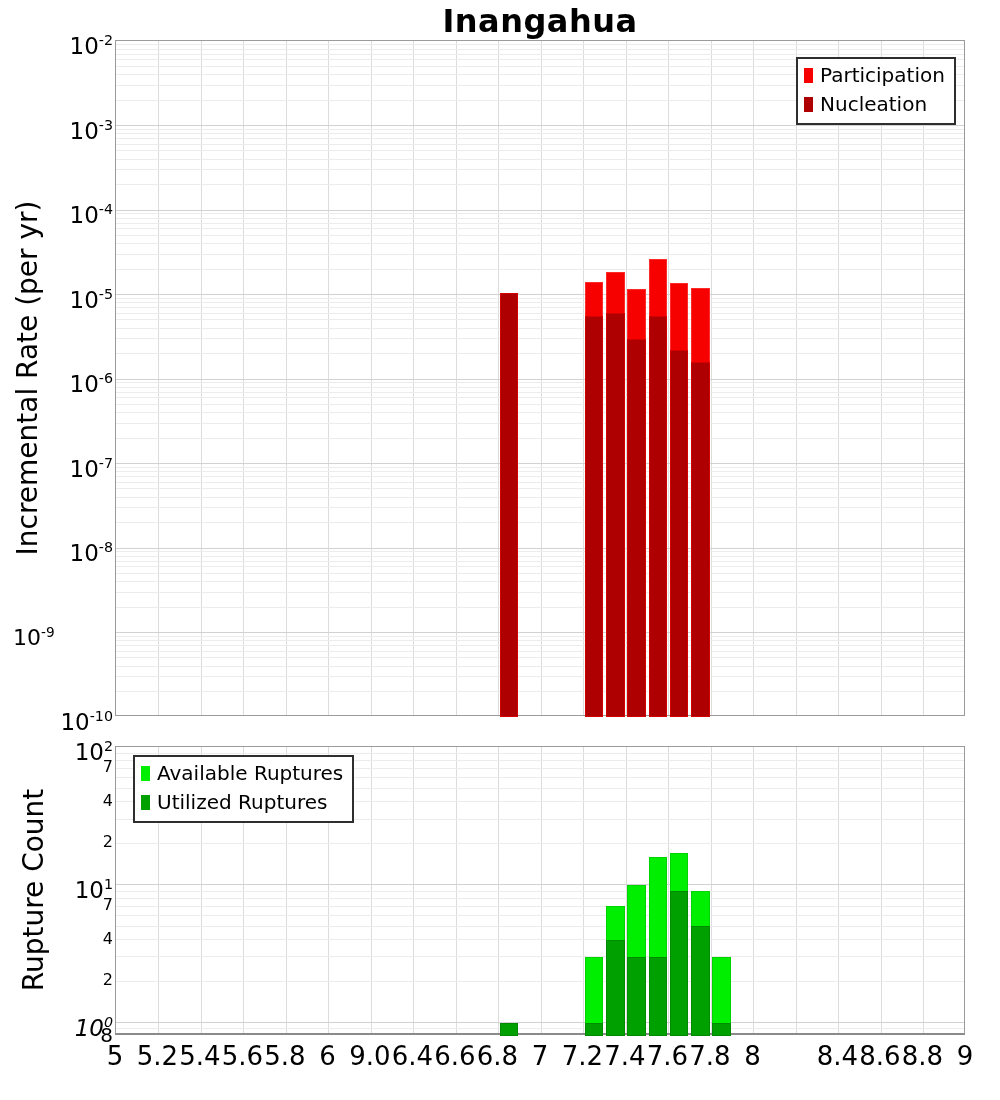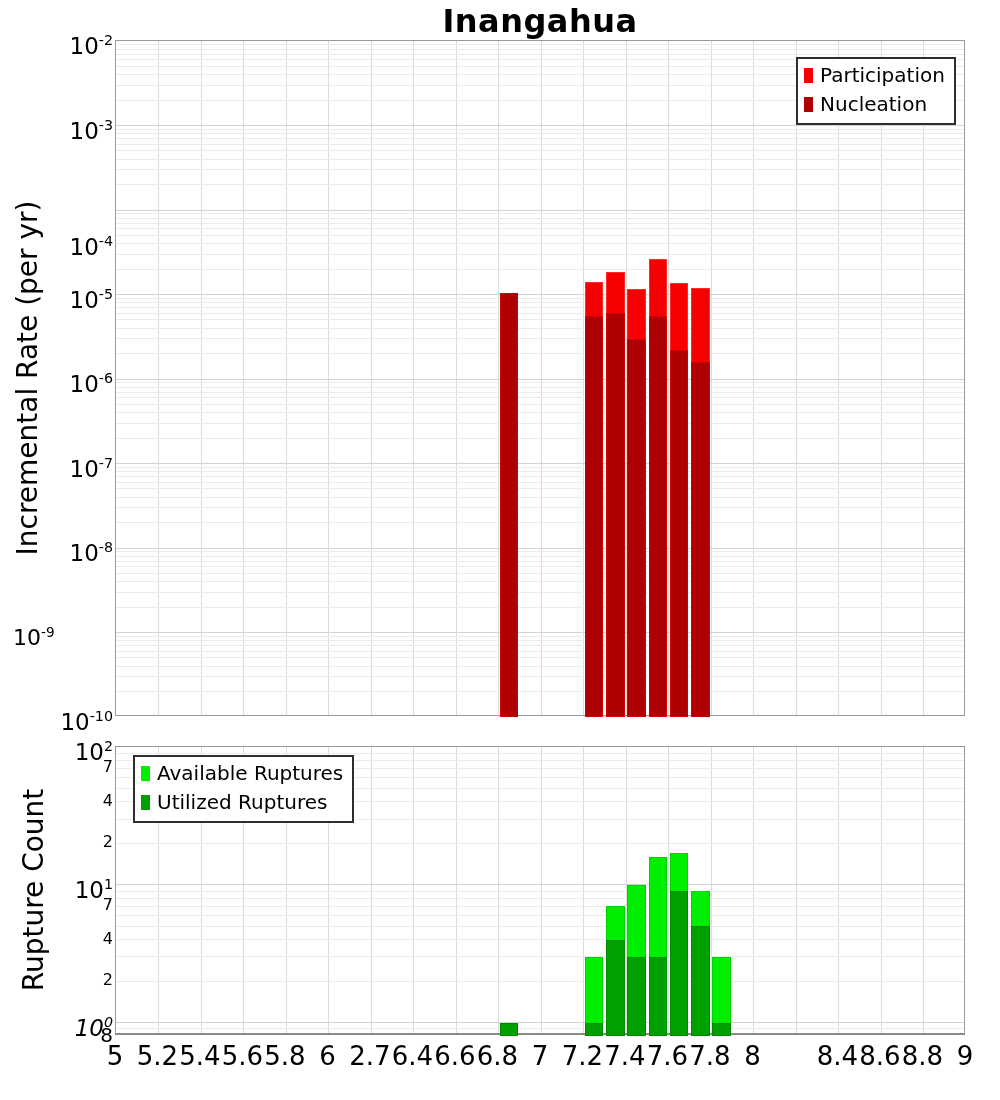--- a/index.html
+++ b/index.html
@@ -208,21 +208,21 @@
     <div class="legend-item">
       <span class="swatch" style="background: rgb(0, 239, 0);"></span><span>Available Ruptures</span>
     </div>
     <div class="legend-item">
       <span class="swatch" style="background: rgb(0, 160, 0);"></span><span>Utilized Ruptures</span>
     </div>
   </div>
 
 <div style="position: absolute; left: 13px; width: 100px; top: 26px; text-align: right; font-size: 23px; line-height: 28px;">10<sup>-2</sup></div>
     <div style="position: absolute; left: 13px; width: 100px; top: 110.5px; text-align: right; font-size: 23px; line-height: 28px;">10<sup>-3</sup></div>
-    <div style="position: absolute; left: 13px; width: 100px; top: 195px; text-align: right; font-size: 23px; line-height: 28px; margin-top: 32px;">10<sup>-4</sup></div>
+    <div style="position: absolute; left: 13px; width: 100px; top: 195px; text-align: right; font-size: 23px; line-height: 28px;">10<sup>-4</sup></div>
     <div style="position: absolute; left: 13px; width: 100px; top: 279.5px; text-align: right; font-size: 23px; line-height: 28px;">10<sup>-5</sup></div>
     <div style="position: absolute; left: 13px; width: 100px; top: 364px; text-align: right; font-size: 23px; line-height: 28px;">10<sup>-6</sup></div>
     <div style="position: absolute; left: 13px; width: 100px; top: 448.5px; text-align: right; font-size: 23px; line-height: 28px;">10<sup>-7</sup></div>
     <div style="position: absolute; left: 13px; width: 100px; top: 533px; text-align: right; font-size: 23px; line-height: 28px;">10<sup>-8</sup></div>
     <div style="position: absolute; left: 13px; width: 100px; top: 617.5px; text-align: left; font-size: 22px; line-height: 28px;">10<sup>-9</sup></div>
     <div style="position: absolute; left: 13px; width: 100px; top: 702px; text-align: right; font-size: 23px; line-height: 28px;">10<sup>-10</sup></div>
     <div style="position: absolute; left: 13px; width: 100px; top: 732px; text-align: right; font-size: 23px; line-height: 28px;">10<sup>2</sup></div>
     <div style="position: absolute; left: 13px; width: 100px; top: 869.822px; text-align: right; font-size: 23px; line-height: 28px;">10<sup>1</sup></div>
     <div style="position: absolute; left: 13px; width: 100px; top: 1007.64px; text-align: right; font-size: 23px; line-height: 28px; font-style: italic;">10<sup>0</sup></div>
     <div style="position: absolute; left: 13px; width: 100px; top: 758.349px; text-align: right; font-size: 16px; line-height: 18px;">7</div>
@@ -231,21 +231,21 @@
     <div style="position: absolute; left: 13px; width: 100px; top: 896.171px; text-align: right; font-size: 16px; line-height: 18px;">7</div>
     <div style="position: absolute; left: 13px; width: 100px; top: 929.667px; text-align: right; font-size: 16px; line-height: 18px;">4</div>
     <div style="position: absolute; left: 13px; width: 100px; top: 971.155px; text-align: right; font-size: 16px; line-height: 18px;">2</div>
     <div style="position: absolute; left: 13px; width: 100px; top: 1023px; text-align: right; font-size: 20px; line-height: 24px;">8</div>
     <div style="position: absolute; left: 75px; width: 80px; top: 1041px; text-align: center; font-size: 26px;">5</div>
     <div style="position: absolute; left: 117.5px; width: 80px; top: 1041px; text-align: center; font-size: 26px;">5.2</div>
     <div style="position: absolute; left: 160px; width: 80px; top: 1041px; text-align: center; font-size: 26px;">5.4</div>
     <div style="position: absolute; left: 202.5px; width: 80px; top: 1041px; text-align: center; font-size: 26px;">5.6</div>
     <div style="position: absolute; left: 245px; width: 80px; top: 1041px; text-align: center; font-size: 26px;">5.8</div>
     <div style="position: absolute; left: 287.5px; width: 80px; top: 1041px; text-align: center; font-size: 26px;">6</div>
-    <div style="position: absolute; left: 330px; width: 80px; top: 1041px; text-align: center; font-size: 26px;">2.7</div>
+    <div style="position: absolute; left: 330px; width: 80px; top: 1041px; text-align: center; font-size: 26px;">9.0</div>
     <div style="position: absolute; left: 372.5px; width: 80px; top: 1041px; text-align: center; font-size: 26px;">6.4</div>
     <div style="position: absolute; left: 415px; width: 80px; top: 1041px; text-align: center; font-size: 26px;">6.6</div>
     <div style="position: absolute; left: 457.5px; width: 80px; top: 1041px; text-align: center; font-size: 26px;">6.8</div>
     <div style="position: absolute; left: 500px; width: 80px; top: 1041px; text-align: center; font-size: 26px;">7</div>
     <div style="position: absolute; left: 542.5px; width: 80px; top: 1041px; text-align: center; font-size: 26px;">7.2</div>
     <div style="position: absolute; left: 585px; width: 80px; top: 1041px; text-align: center; font-size: 26px;">7.4</div>
     <div style="position: absolute; left: 627.5px; width: 80px; top: 1041px; text-align: center; font-size: 26px;">7.6</div>
     <div style="position: absolute; left: 670px; width: 80px; top: 1041px; text-align: center; font-size: 26px;">7.8</div>
     <div style="position: absolute; left: 712.5px; width: 80px; top: 1041px; text-align: center; font-size: 26px;">8</div>
     <div style="position: absolute; left: 755px; width: 80px; top: 1098px; text-align: center; font-size: 26px;">8.2</div>

